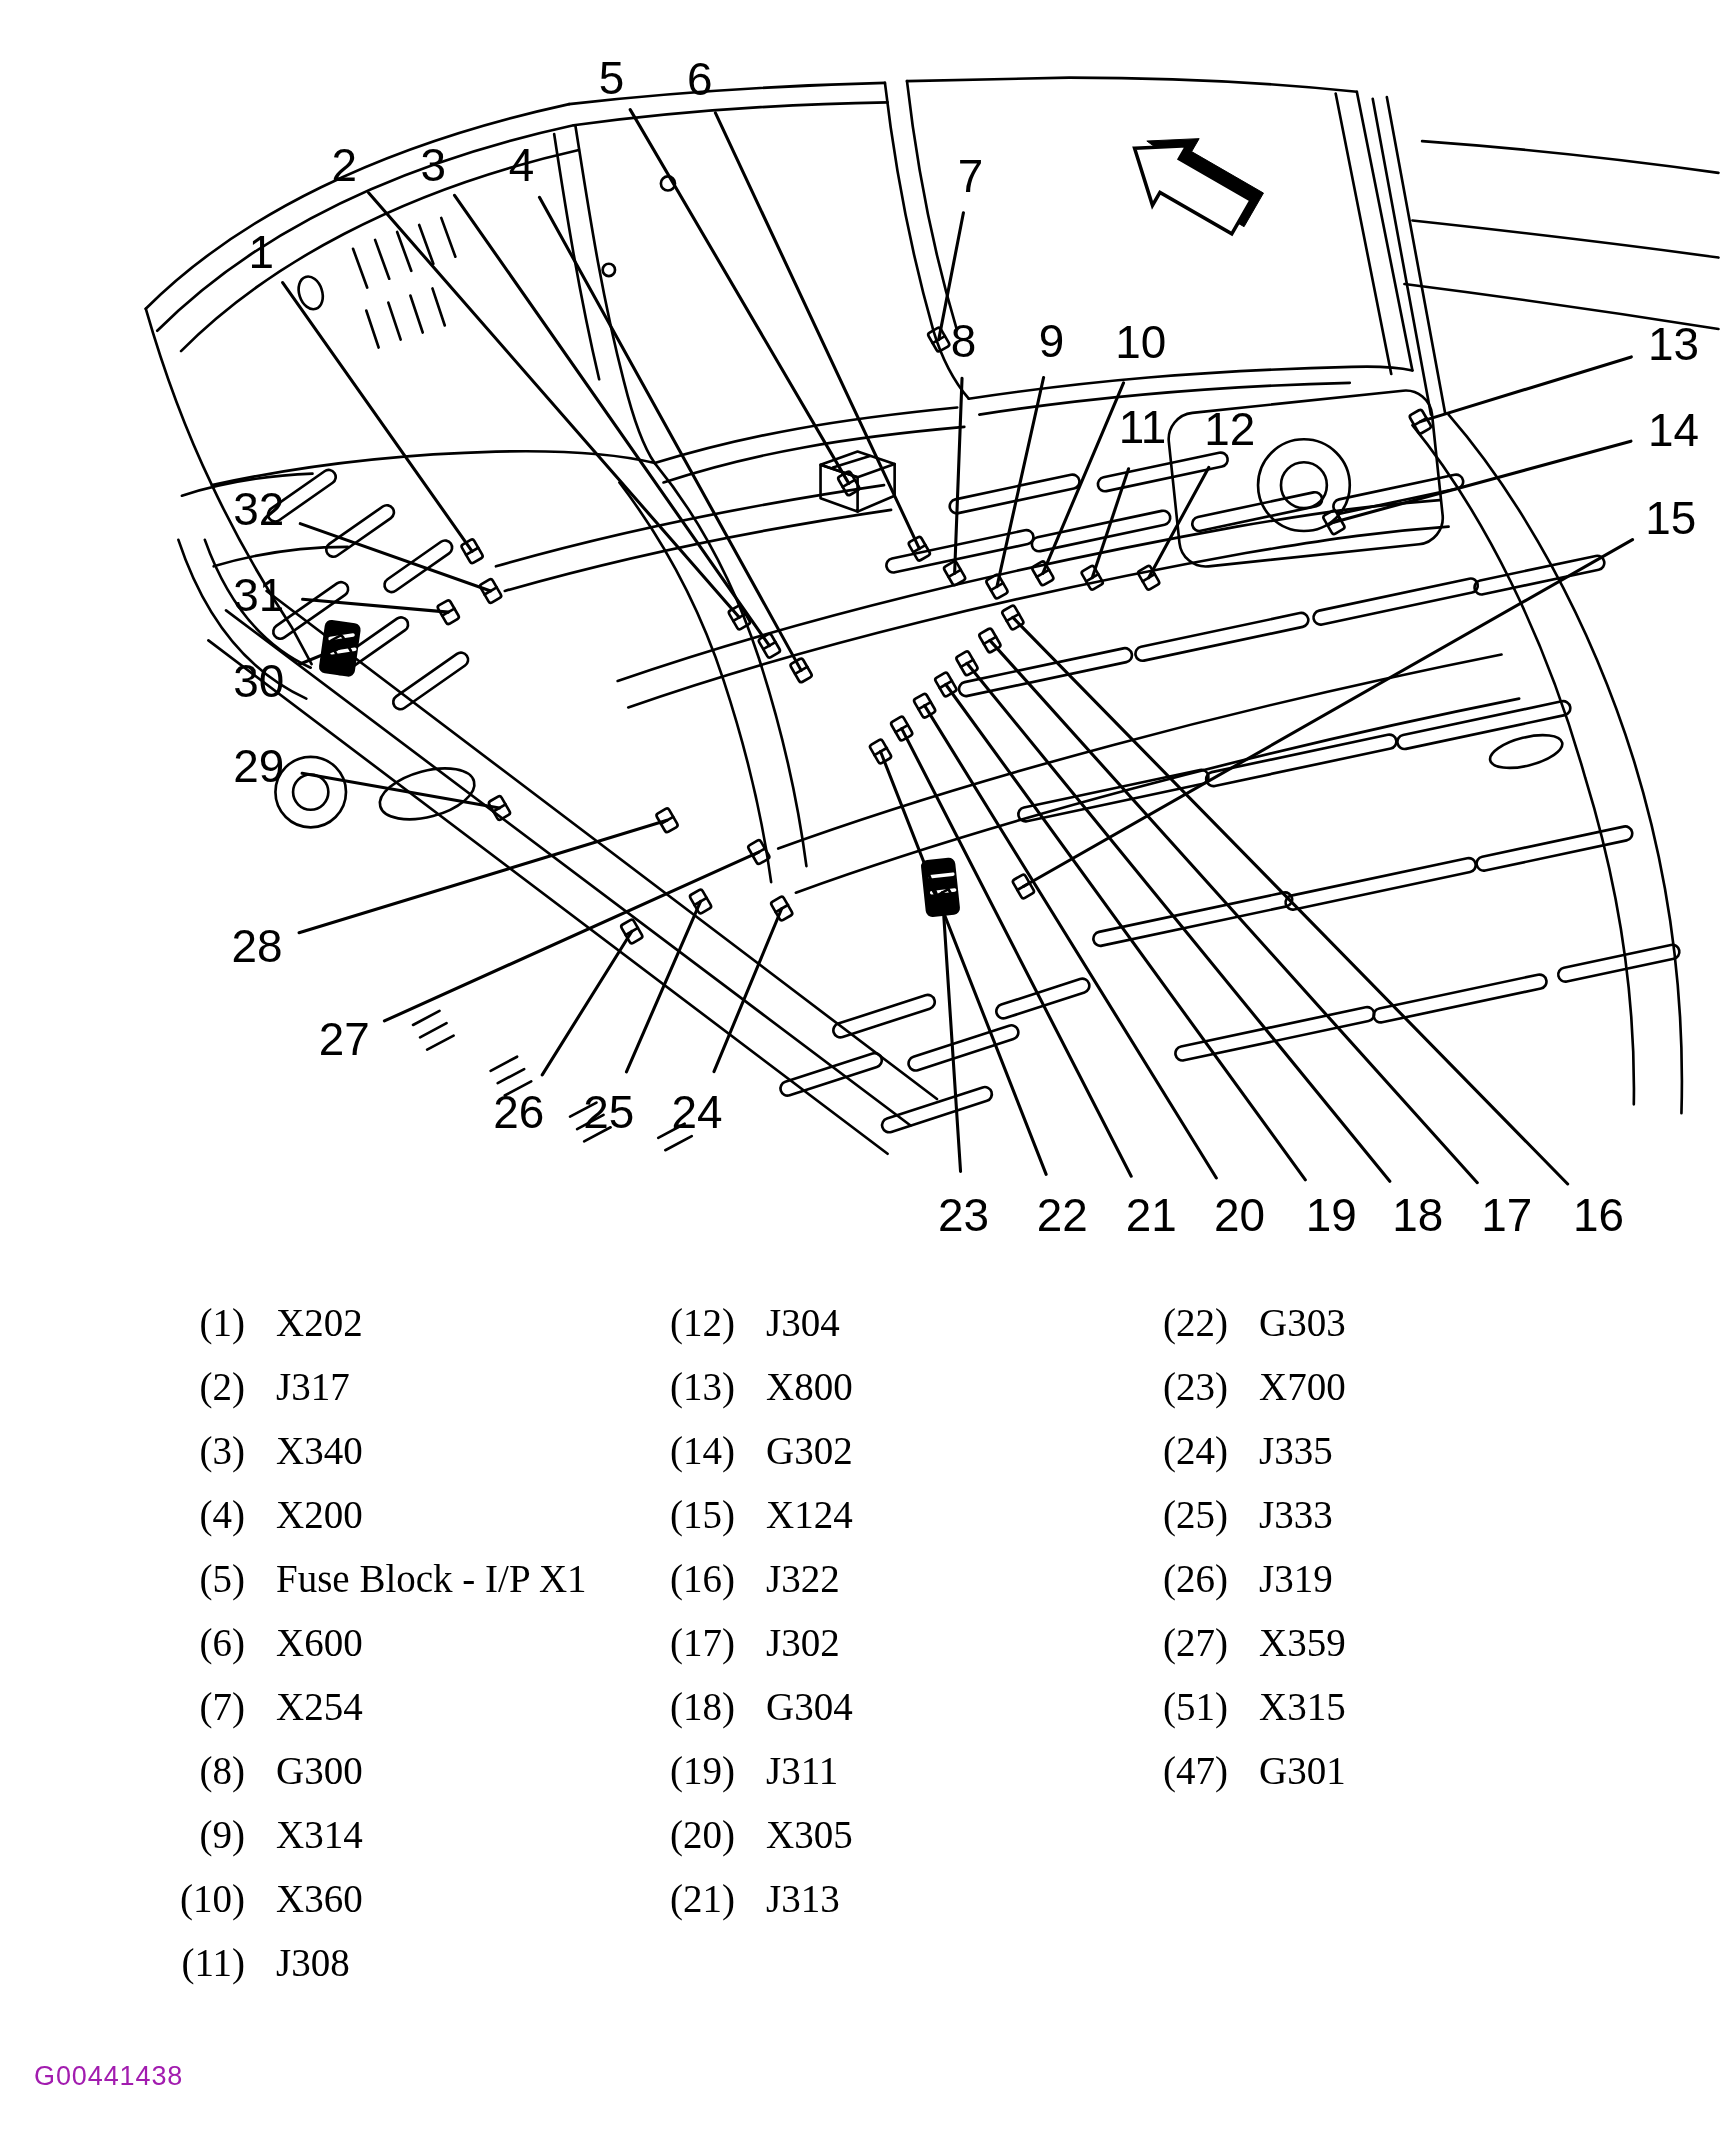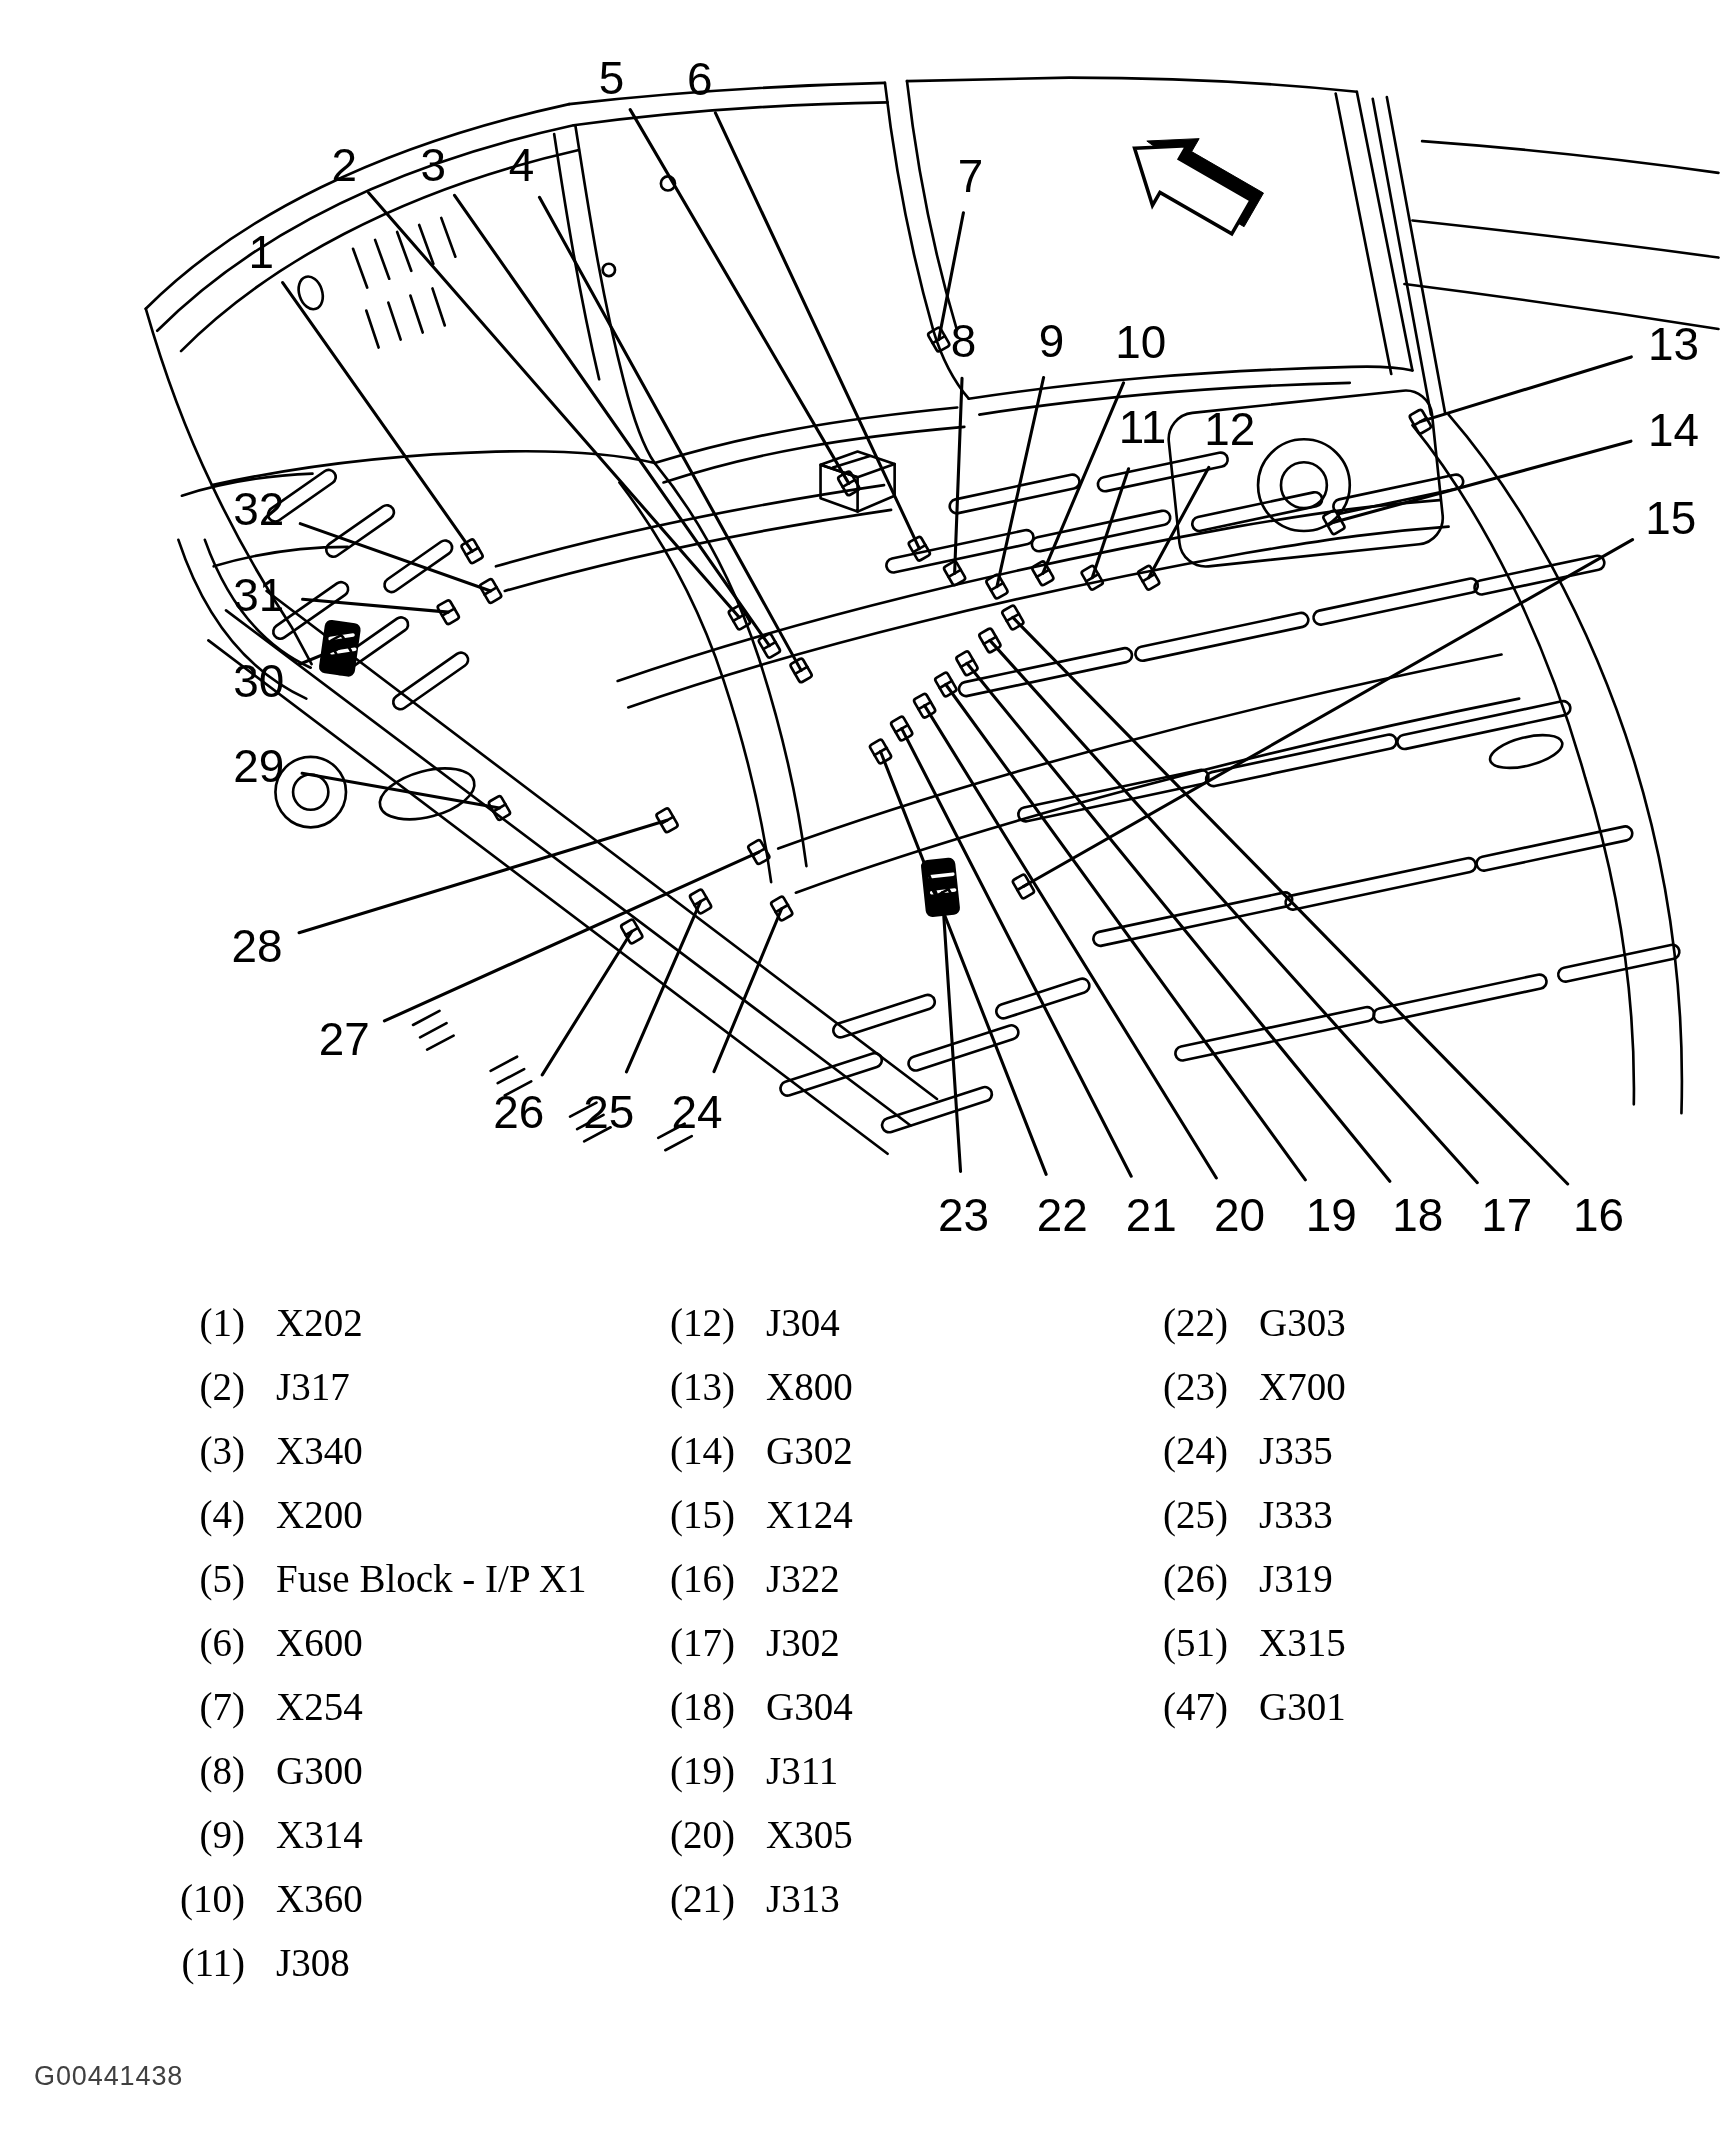--- a/index.html
+++ b/index.html
@@ -32,21 +32,21 @@
     font-size:39px;color:#000;white-space:nowrap;
   }
   .lnum{display:inline-block;text-align:right;}
   .col1 .lnum{width:104px;}
   .col2 .lnum{width:111px;}
   .col3 .lnum{width:106px;}
   .llab{margin-left:31px;}
   .figure-code{
     position:absolute;left:34px;top:2061px;
     font-family:"Liberation Sans",sans-serif;
-    font-size:27px;color:#404040;letter-spacing:0.9px;
+    font-size:27px;color:#a21caf;letter-spacing:0.9px;
   }
 </style>
 </head>
 <body>
 
 <div class="page">
 
   <svg id="diagram" width="1724" height="1279" viewBox="0 0 1954 1450">
 
     <g>
@@ -485,20 +485,24 @@
         </div>
         <div class="lrow">
           <span class="lnum">(25)</span>
           <span class="llab">J333</span>
         </div>
         <div class="lrow">
           <span class="lnum">(26)</span>
           <span class="llab">J319</span>
         </div>
         <div class="lrow">
+          <span class="lnum">(27)</span>
+          <span class="llab">X359</span>
+        </div>
+        <div class="lrow">
           <span class="lnum">(51)</span>
           <span class="llab">X315</span>
         </div>
         <div class="lrow">
           <span class="lnum">(47)</span>
           <span class="llab">G301</span>
         </div>
       </div>
   </div>
 

